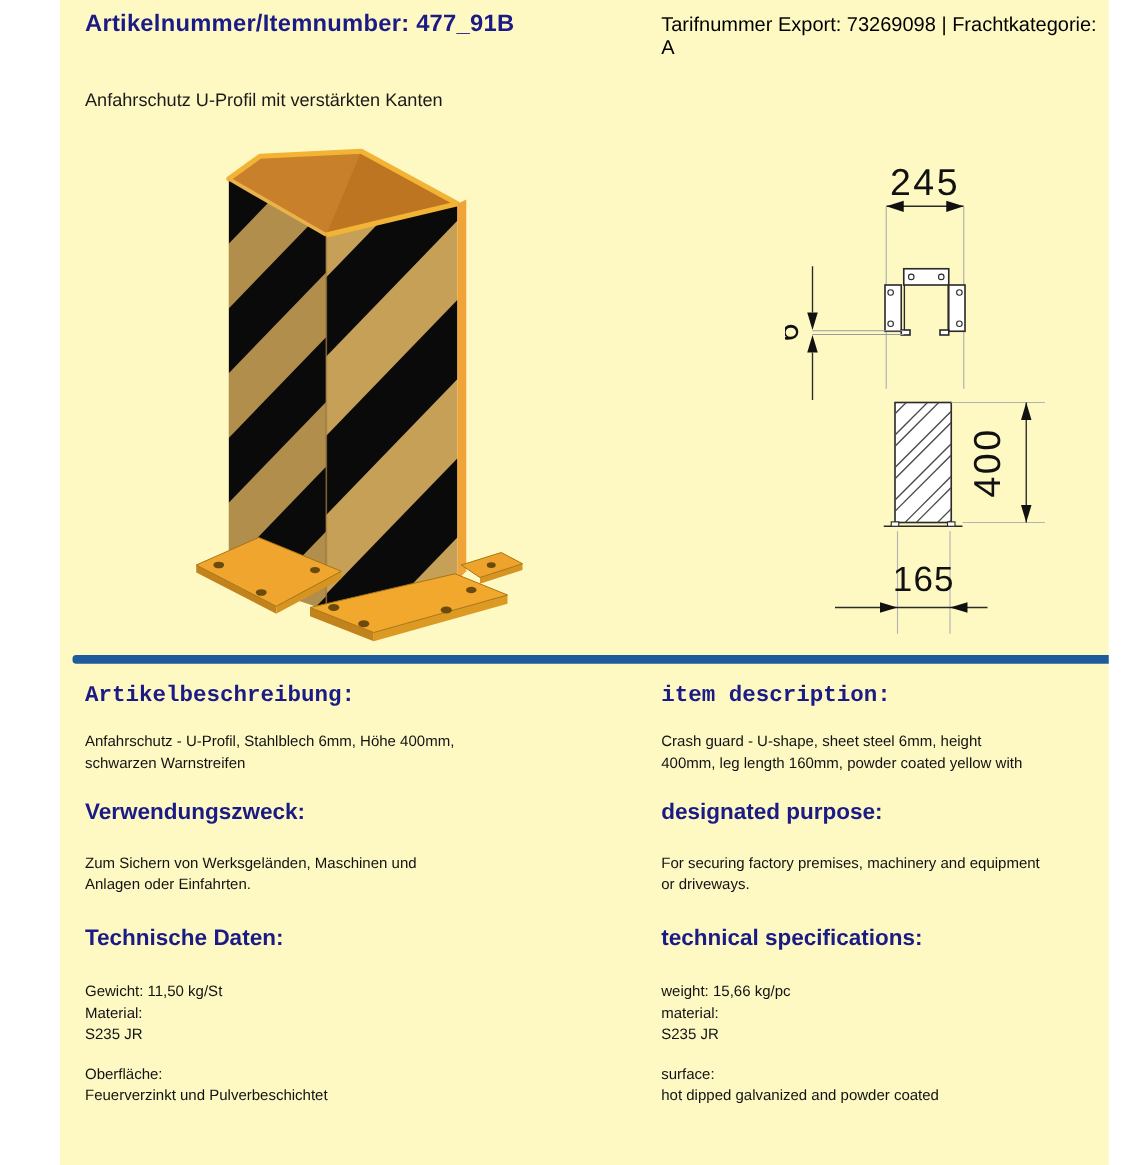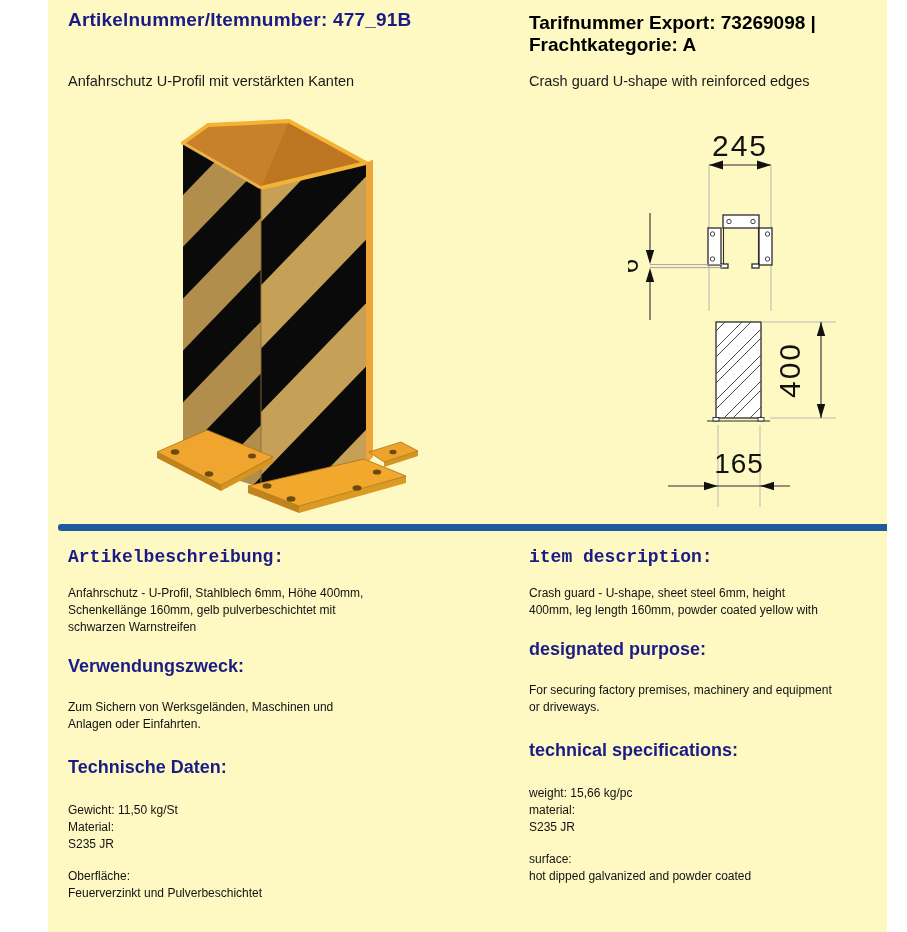--- a/index.html
+++ b/index.html
@@ -6,21 +6,21 @@
     --navy:#1b1b86;
     --divider:#1e5b9c;
     --ink:#1a1a1a;
   }
   *{margin:0;padding:0;box-sizing:border-box;}
   html,body{background:#fff;}
   body{font-family:"Liberation Sans", sans-serif;color:var(--ink);}
   .page{position:relative;width:839px;height:932px;background:#fef9c3;overflow:hidden;margin-left:48px;}
 
   .title{position:absolute;left:20px;top:9px;font-size:19px;font-weight:bold;color:var(--navy);letter-spacing:.2px;}
-  .tariff{position:absolute;left:481px;top:12px;font-size:19px;font-weight:bold;color:#000;}
+  .tariff{position:absolute;left:481px;top:12px;font-size:16px;font-weight:normal;color:#000;}
   .subtitle{position:absolute;top:73px;font-size:14.5px;color:var(--ink);}
   .subtitle.de{left:20px;text-align:center;}
   .subtitle.en{left:481px;}
 
   .figure{position:absolute;}
   #product-photo{left:103px;top:100px;}
   #technical-drawing{left:580px;top:115px;}
 
   .divider{position:absolute;left:10px;top:524px;width:887px;height:7px;background:var(--divider);border-radius:3px;}
 
@@ -41,21 +41,20 @@
   .dimtxt{font-family:"Liberation Sans",sans-serif;fill:#111;}
 </style>
 </head>
 <body>
 
 <div class="page">
 
   <div class="title">Artikelnummer/Itemnumber: 477_91B</div>
   <div class="tariff">Tarifnummer Export: 73269098 | Frachtkategorie: A</div>
   <div class="subtitle de">Anfahrschutz U-Profil mit verstärkten Kanten</div>
-  <div class="subtitle en">Crash guard U-shape with reinforced edges</div>
 
   <svg id="product-photo" class="figure" width="270" height="420" viewBox="0 0 270 420">
     <defs>
       <clipPath id="clipLeftFace">
           <path d="M32,43 L110,88 L110,388 L32,362 Z"></path>
         </clipPath>
       <clipPath id="clipFrontFace">
           <path d="M110,88 L215,63 L215,364 L110,388 Z"></path>
         </clipPath>
     </defs>
@@ -192,21 +191,20 @@
     <path d="M90,371 L76,366.8 L76,375.2 Z" fill="#111"></path>
     <path d="M132,371 L146,366.8 L146,375.2 Z" fill="#111"></path>
   </svg>
 
   <div class="divider"></div>
 
   <div class="col de">
     <div class="sec-h">Artikelbeschreibung:</div>
     <div class="body-block">
       <div class="line">Anfahrschutz - U-Profil, Stahlblech 6mm, Höhe 400mm,</div>
-      <div class="line">Schenkellänge 160mm, gelb pulverbeschichtet mit</div>
       <div class="line">schwarzen Warnstreifen</div>
     </div>
     <div class="sec-h h-purpose">Verwendungszweck:</div>
     <div class="body-block block-purpose">
       <div class="line">Zum Sichern von Werksgeländen, Maschinen und</div>
       <div class="line">Anlagen oder Einfahrten.</div>
     </div>
     <div class="sec-h h-tech">Technische Daten:</div>
     <div class="body-block block-weight">
       <div class="line">Gewicht: 11,50 kg/St</div>

